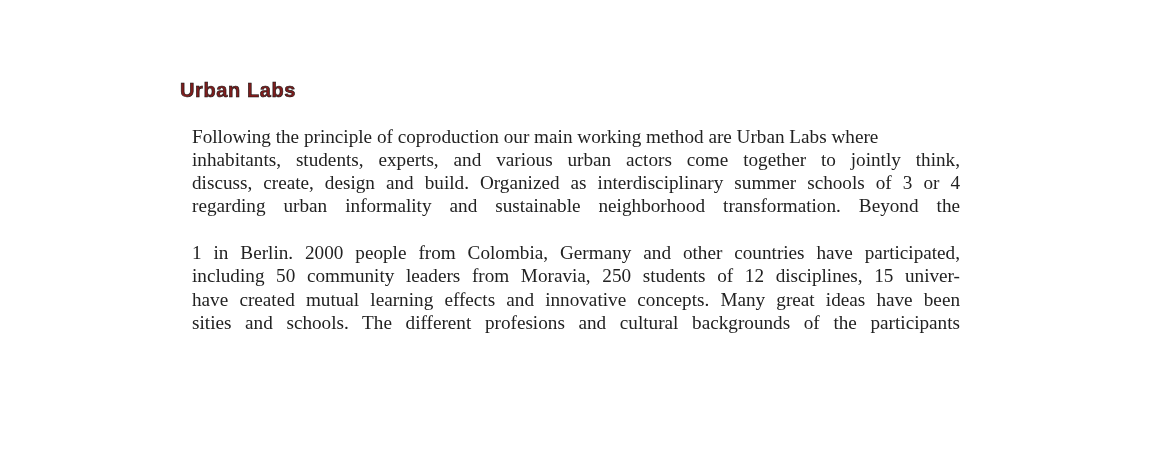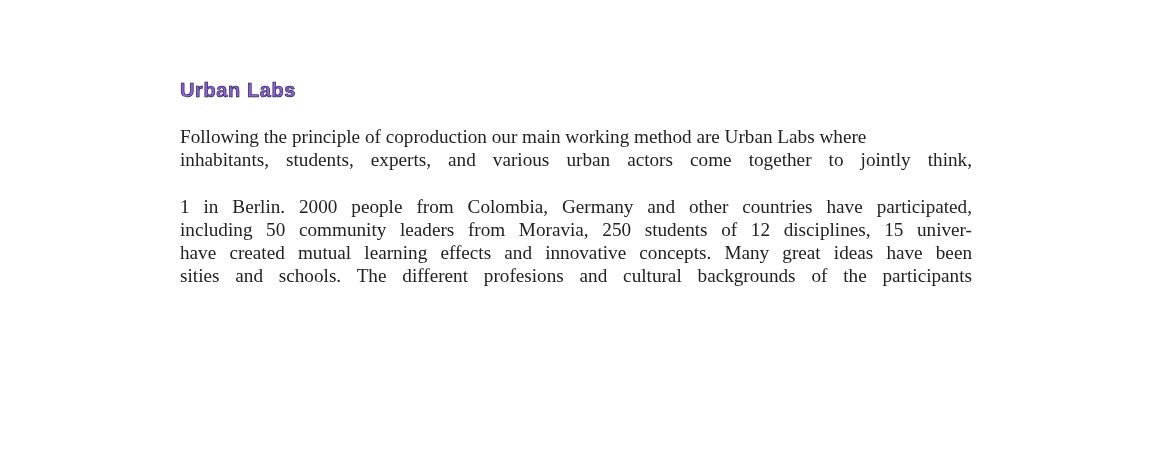--- a/index.html
+++ b/index.html
@@ -22,24 +22,24 @@
     }
     .heading {
       font-family: "Liberation Sans", "DejaVu Sans", sans-serif;
       font-weight: 900;
       font-size: 20px;
       letter-spacing: 0.6px;
       line-height: 24px;
       margin: 0;
       height: 24px;
       -webkit-text-stroke: 0.6px #111;
-      color: #8b5cf6;
+      color: #7f1d1d;
     }
     .para {
-      margin: 0;
+      margin: 12px;
       font-family: "Liberation Serif", "DejaVu Serif", serif;
       font-size: 19.2px;
       line-height: 23.1px;
       color: #222;
     }
     .para-1 { margin-top: 23px; }
     .para-2 { margin-top: 24px; }
     .line {
       display: block;
       text-align: justify;
@@ -53,20 +53,22 @@
   </style>
 </head>
 <body>
 
 <div class="page">
   <h2 class="heading">Urban Labs</h2>
 
   <p class="para para-1">
     <span class="line ragged">Following the principle of coproduction our main working method are Urban Labs where</span>
     <span class="line">inhabitants, students, experts, and various urban actors come together to jointly think,</span>
+    <span class="line">discuss, create, design and build. Organized as interdisciplinary summer schools of 3 or 4</span>
+    <span class="line">regarding urban informality and sustainable neighborhood transformation. Beyond the</span>
   </p>
 
   <p class="para para-2">
     <span class="line">1 in Berlin. 2000 people from Colombia, Germany and other countries have participated,</span>
     <span class="line">including 50 community leaders from Moravia, 250 students of 12 disciplines, 15 univer-</span>
     <span class="line">have created mutual learning effects and innovative concepts. Many great ideas have been</span>
     <span class="line">sities and schools. The different profesions and cultural backgrounds of the participants</span>
   </p>
 </div>
 

